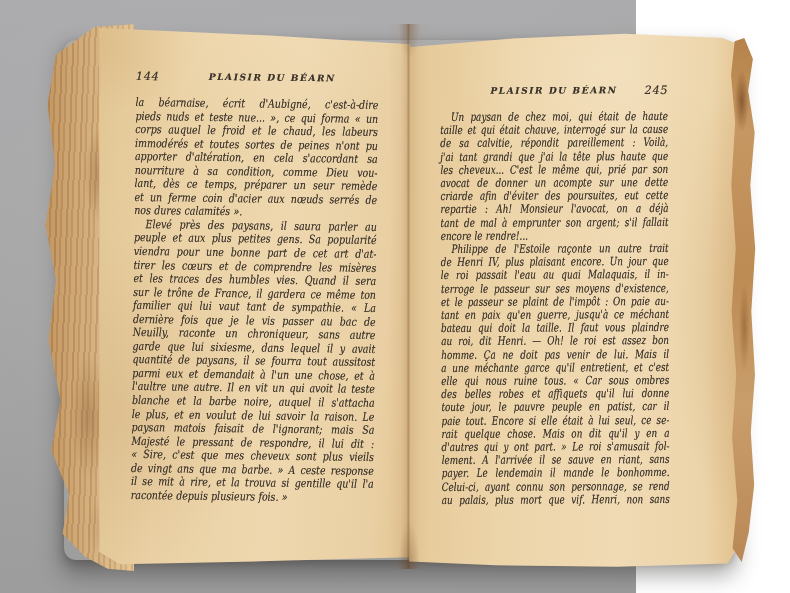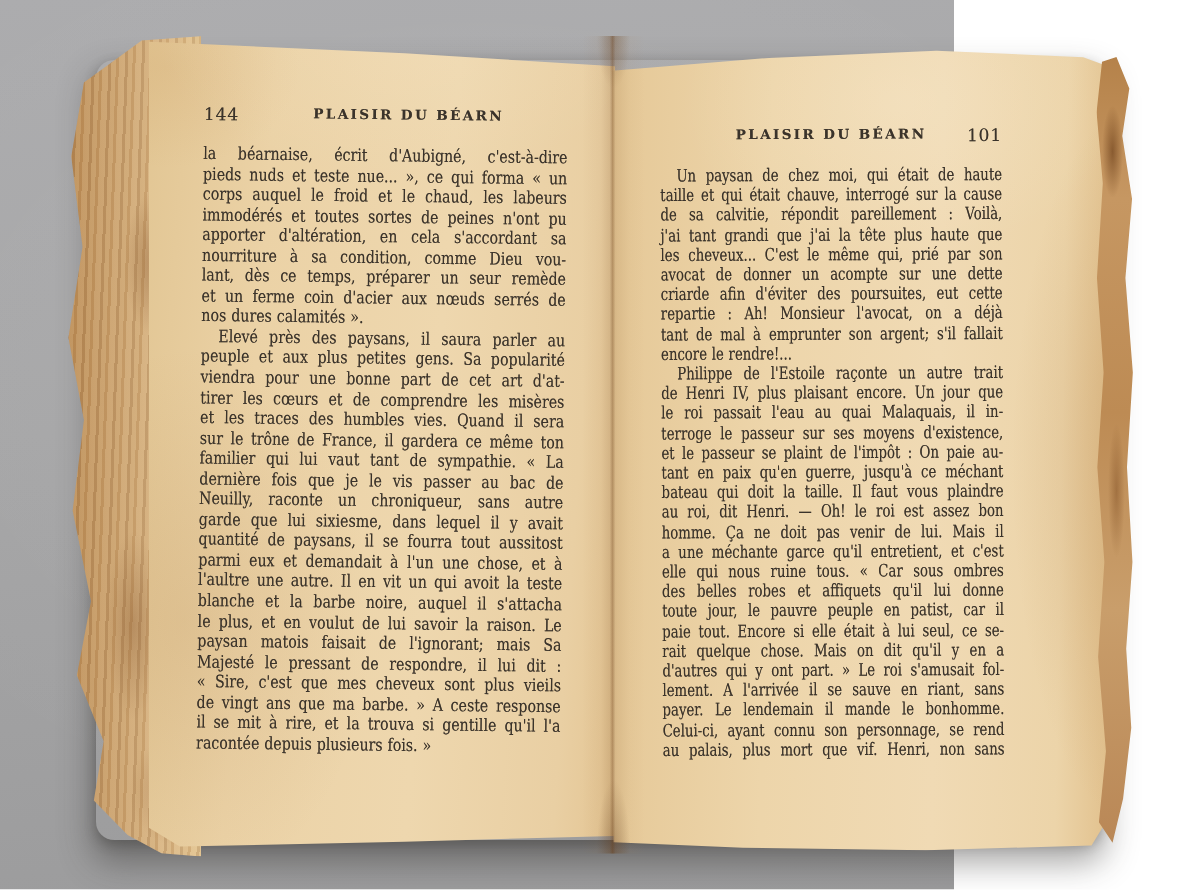--- a/index.html
+++ b/index.html
@@ -5,20 +5,21 @@
   html,body { margin:0; padding:0; }
   body {
     width:790px; height:593px; overflow:hidden;
     font-family:"DejaVu Serif", serif;
   }
   .scene {
     position:relative; width:636px; height:593px;
     background:
       radial-gradient(ellipse 600px 420px at 50% 42%, rgba(255,255,255,0.06), transparent 80%),
       linear-gradient(175deg,#acacae 0%, #a6a6a7 45%, #9b9b9c 100%);
+    font-style: italic;
   }
   .book-shadow {
     position:absolute; left:64px; top:40px; width:670px; height:520px;
     border-radius:12px;
     box-shadow: 0 12px 22px 3px rgba(48,46,43,0.42), 0 3px 8px rgba(48,46,43,0.30);
   }
   .deckle-left {
     position:absolute; left:40px; top:22px; width:94px; height:549px;
     background:
       radial-gradient(ellipse 30px 70px at 68% 28%, rgba(118,68,28,0.38), transparent 70%),
@@ -130,21 +131,21 @@
         <div class="tline">« Sire, c'est que mes cheveux sont plus vieils</div>
         <div class="tline">de vingt ans que ma barbe. » A ceste response</div>
         <div class="tline">il se mit à rire, et la trouva si gentille qu'il l'a</div>
         <div class="tline last">racontée depuis plusieurs fois. »</div>
       </div>
   </div>
 
   <div class="text-layer text-right">
     <div class="pg-header">
       <span class="pg-title">PLAISIR DU BÉARN</span>
-      <span class="pg-num right">101</span>
+      <span class="pg-num right">245</span>
     </div>
     <div class="lines">
         <div class="tline ind">Un paysan de chez moi, qui était de haute</div>
         <div class="tline">taille et qui était chauve, interrogé sur la cause</div>
         <div class="tline">de sa calvitie, répondit pareillement : Voilà,</div>
         <div class="tline">j'ai tant grandi que j'ai la tête plus haute que</div>
         <div class="tline">les cheveux... C'est le même qui, prié par son</div>
         <div class="tline">avocat de donner un acompte sur une dette</div>
         <div class="tline">criarde afin d'éviter des poursuites, eut cette</div>
         <div class="tline">repartie : Ah! Monsieur l'avocat, on a déjà</div>

